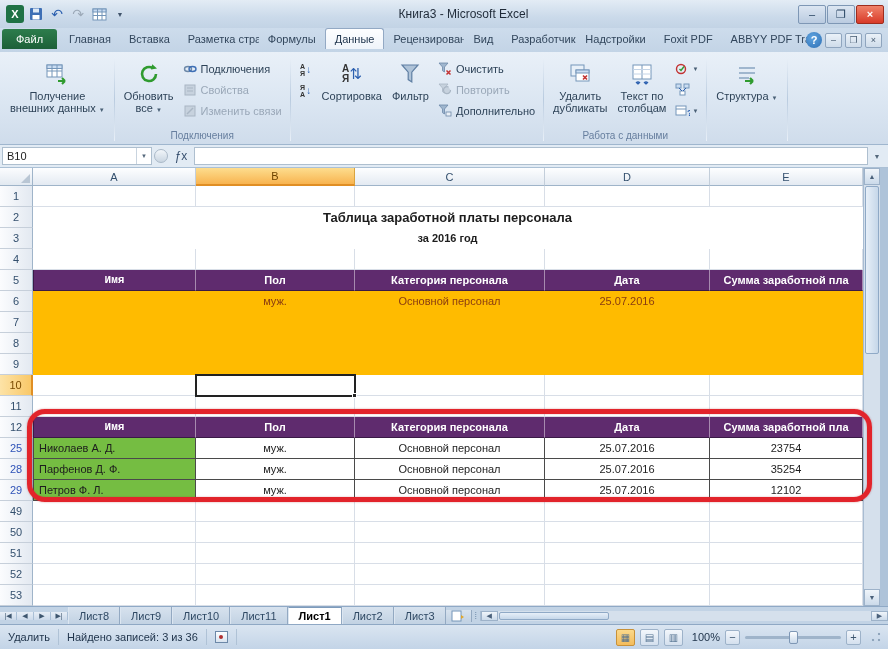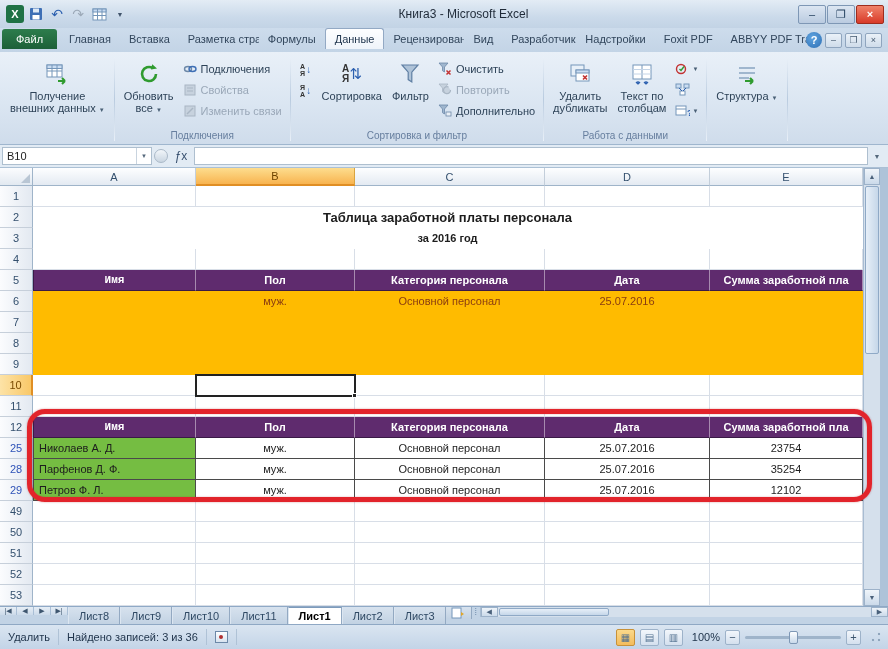--- a/index.html
+++ b/index.html
@@ -88,21 +88,21 @@
   .activecell { position:absolute; left:195px; top:206px; width:161px; height:23px; border:2px solid #222; background:#fff; pointer-events:none; }
   .activecell .fillhandle { position:absolute; right:-3px; bottom:-3px; width:5px; height:5px; background:#222; border:1px solid #fff; }
 
   
   .vscroll { width:17px; display:flex; flex-direction:column; background:#D5E0EC; border-left:1px solid #A8BCD2; }
   .sbtn { height:17px; background:linear-gradient(#F0F5FA,#CBDAEA); border:1px solid #9DB2C9; color:#4A617B; font-size:7px; display:flex; align-items:center; justify-content:center; }
   .vthumb { height:168px; margin:1px 1px; background:linear-gradient(90deg,#E7EFF8,#C6D7E9); border:1px solid #8FA9C6; border-radius:2px; }
   .vfill { flex:1; }
 
   
-  .sheetbar { height:18px; background:#C2D3E5; border-top:1px solid #8FA9C6; display:flex; align-items:flex-start; }
+  .sheetbar { height:18px; background:#C2D3E5; border-top:1px solid #8FA9C6; display:flex; align-items:center; }
   .navbtn { width:17px; display:flex; align-items:center; justify-content:center; font-size:7px; color:#3E566F; background:linear-gradient(#E7EEF6,#CCDAEA); border-right:1px solid #AABFD6; }
   .stabs { display:flex; }
   .stab { padding:2px 10px; font-size:11px; color:#2F4964; background:linear-gradient(#D7E2EE,#C2D2E3); border-right:1px solid #93A9C2; border-left:1px solid #DCE6F1; display:flex; align-items:center; }
   .stab.active { background:#FFFFFF; color:#000; font-weight:bold; border-top:1px solid #7E9BBB; }
   .instab { width:26px; display:flex; align-items:center; justify-content:center; background:linear-gradient(#D7E2EE,#C2D2E3); border-right:1px solid #93A9C2; }
   .tabsplit { width:8px; display:flex; align-items:center; justify-content:center; color:#6C88A8; font-size:9px; }
   .hscroll { flex:1; display:flex; align-items:stretch; background:#D5E0EC; border-left:1px solid #A8BCD2; }
   .hthumb { width:110px; margin:1px; background:linear-gradient(#E7EFF8,#C6D7E9); border:1px solid #8FA9C6; border-radius:2px; }
   .hfill { flex:1; }
   .hbtn { width:17px; display:flex; align-items:center; justify-content:center; font-size:7px; color:#4A617B; background:linear-gradient(#F0F5FA,#CBDAEA); border:1px solid #9DB2C9; }
@@ -312,21 +312,20 @@
           </div>
           <div class="smallbtn">
             <svg width="14" height="14">
                 <path d="M1 1h9l-3.5 4v5l-2-1.3V5z" fill="#9FB6CE" stroke="#6C88A8" stroke-width=".8"></path>
                 <rect x="8" y="8" width="5" height="4" fill="#E9EFF5" stroke="#6C88A8" stroke-width=".8"></rect>
               </svg>
             <span>Дополнительно</span>
           </div>
         </div>
       </div>
-      <div class="glabel">Сортировка и фильтр</div>
     </div>
     <div class="gsep"></div>
 
     <div class="rgroup">
       <div class="gcontent">
         <div class="bigbtn">
           <span class="bicon">
             <svg width="24" height="24">
                 <rect x="3" y="3" width="13" height="11" fill="#E8F0F8" stroke="#7596B9"></rect>
                 <rect x="8" y="8" width="13" height="11" fill="#fff" stroke="#7596B9"></rect>

